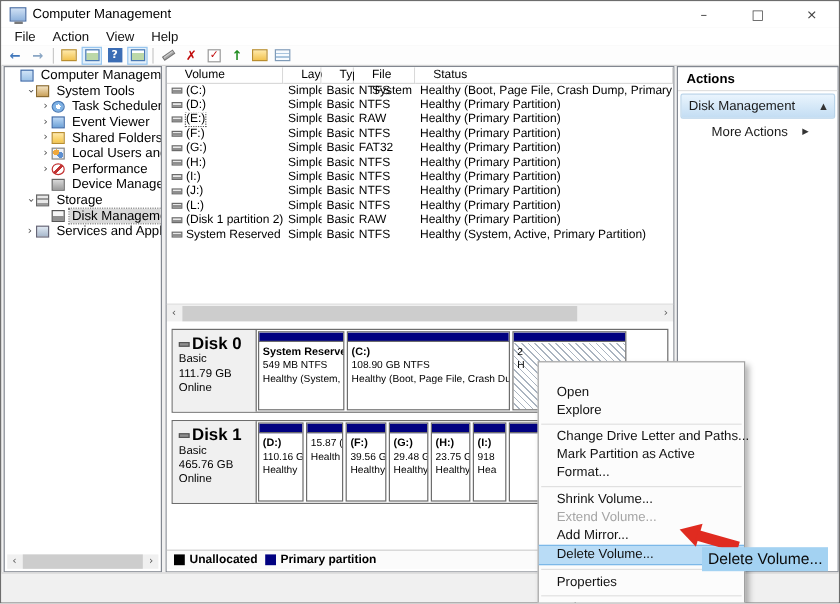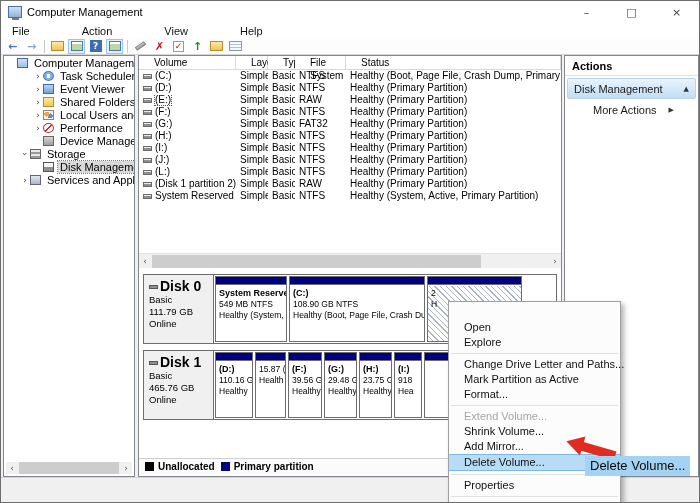--- a/index.html
+++ b/index.html
@@ -10,21 +10,21 @@
 
   
   #titlebar { position:absolute; left:0; top:0; width:100%; height:22px; background:#fff; display:flex; align-items:center; }
   .app-icon { width:14px; height:12px; margin:0 5px 0 7px; border:1px solid #4a6fa5; background:linear-gradient(#cfe0f4,#8fb3dd); position:relative; }
   .app-icon:after { content:""; position:absolute; left:3px; bottom:-3px; width:7px; height:2px; background:#7a7a7a; }
   #title-text { font-size:11px; color:#000; }
   #win-controls { position:absolute; right:0; top:0; height:22px; display:flex; }
   .win-btn { width:45px; height:22px; display:flex; align-items:center; justify-content:center; font-size:11px; color:#444; }
 
   
-  #menubar { position:absolute; left:0; top:22px; width:100%; height:15px; background:#fff; display:flex; align-items:center; padding-left:4px;gap:38px; }
+  #menubar { position:absolute; left:0; top:22px; width:100%; height:15px; background:#fff; display:flex; align-items:center; padding-left:4px; }
   .menu-item { font-size:11px; padding:0 7px; color:#111; }
 
   
   #toolbar { position:absolute; left:0; top:37px; width:100%; height:17px; background:#fdfdfd; border-bottom:1px solid #d4d4d4; display:flex; align-items:center; padding-left:3px; gap:2px; }
   .tb-btn { width:17px; height:15px; display:flex; align-items:center; justify-content:center; font-size:11px; position:relative; }
   .tb-btn.pressed { border:1px solid #98c6ef; background:#e4f1fb; }
   .tb-sep { width:1px; height:13px; background:#c9c9c9; margin:0 2px; }
   .g-back-icon { color:#3f76bb; font-weight:bold; }
   .g-forward-icon { color:#8aa6c4; font-weight:bold; }
   .g-help-icon { background:#3b6db5; color:#fff; width:12px; height:12px; font-size:9px; font-weight:bold; display:flex; align-items:center; justify-content:center; }
@@ -178,20 +178,25 @@
       </div>
     </div>
 
   <div id="tree-panel">
     <div id="tree-items">
         <div class="tree-row" style="padding-left: 3px;">
           <span class="tree-expander glyph"></span>
           <span class="tree-ico ti-computer-icon"></span>
           <span class="tree-label">Computer Management (Local</span>
         </div>
+        <div class="tree-row" style="padding-left: 16px;">
+          <span class="tree-expander glyph expanded">›</span>
+          <span class="tree-ico ti-system-tools-icon"></span>
+          <span class="tree-label">System Tools</span>
+        </div>
         <div class="tree-row" style="padding-left: 29px;">
           <span class="tree-expander glyph">›</span>
           <span class="tree-ico ti-task-scheduler-icon"></span>
           <span class="tree-label">Task Scheduler</span>
         </div>
         <div class="tree-row" style="padding-left: 29px;">
           <span class="tree-expander glyph">›</span>
           <span class="tree-ico ti-event-viewer-icon"></span>
           <span class="tree-label">Event Viewer</span>
         </div>
@@ -463,22 +468,22 @@
   <div id="statusbar"></div>
 
   <div id="context-menu">
       <div class="cm-item">Open</div>
       <div class="cm-item">Explore</div>
       <div class="cm-sep"></div>
       <div class="cm-item">Change Drive Letter and Paths...</div>
       <div class="cm-item">Mark Partition as Active</div>
       <div class="cm-item">Format...</div>
       <div class="cm-sep"></div>
+      <div class="cm-item">Shrink Volume...</div>
       <div class="cm-item disabled">Extend Volume...</div>
-      <div class="cm-item">Shrink Volume...</div>
       <div class="cm-item">Add Mirror...</div>
       <div class="cm-item highlighted">Delete Volume...</div>
       <div class="cm-sep"></div>
       <div class="cm-item">Properties</div>
       <div class="cm-sep"></div>
       <div class="cm-item">Help</div>
     </div>
 
   <div id="red-arrow">
     <span class="head"></span>

